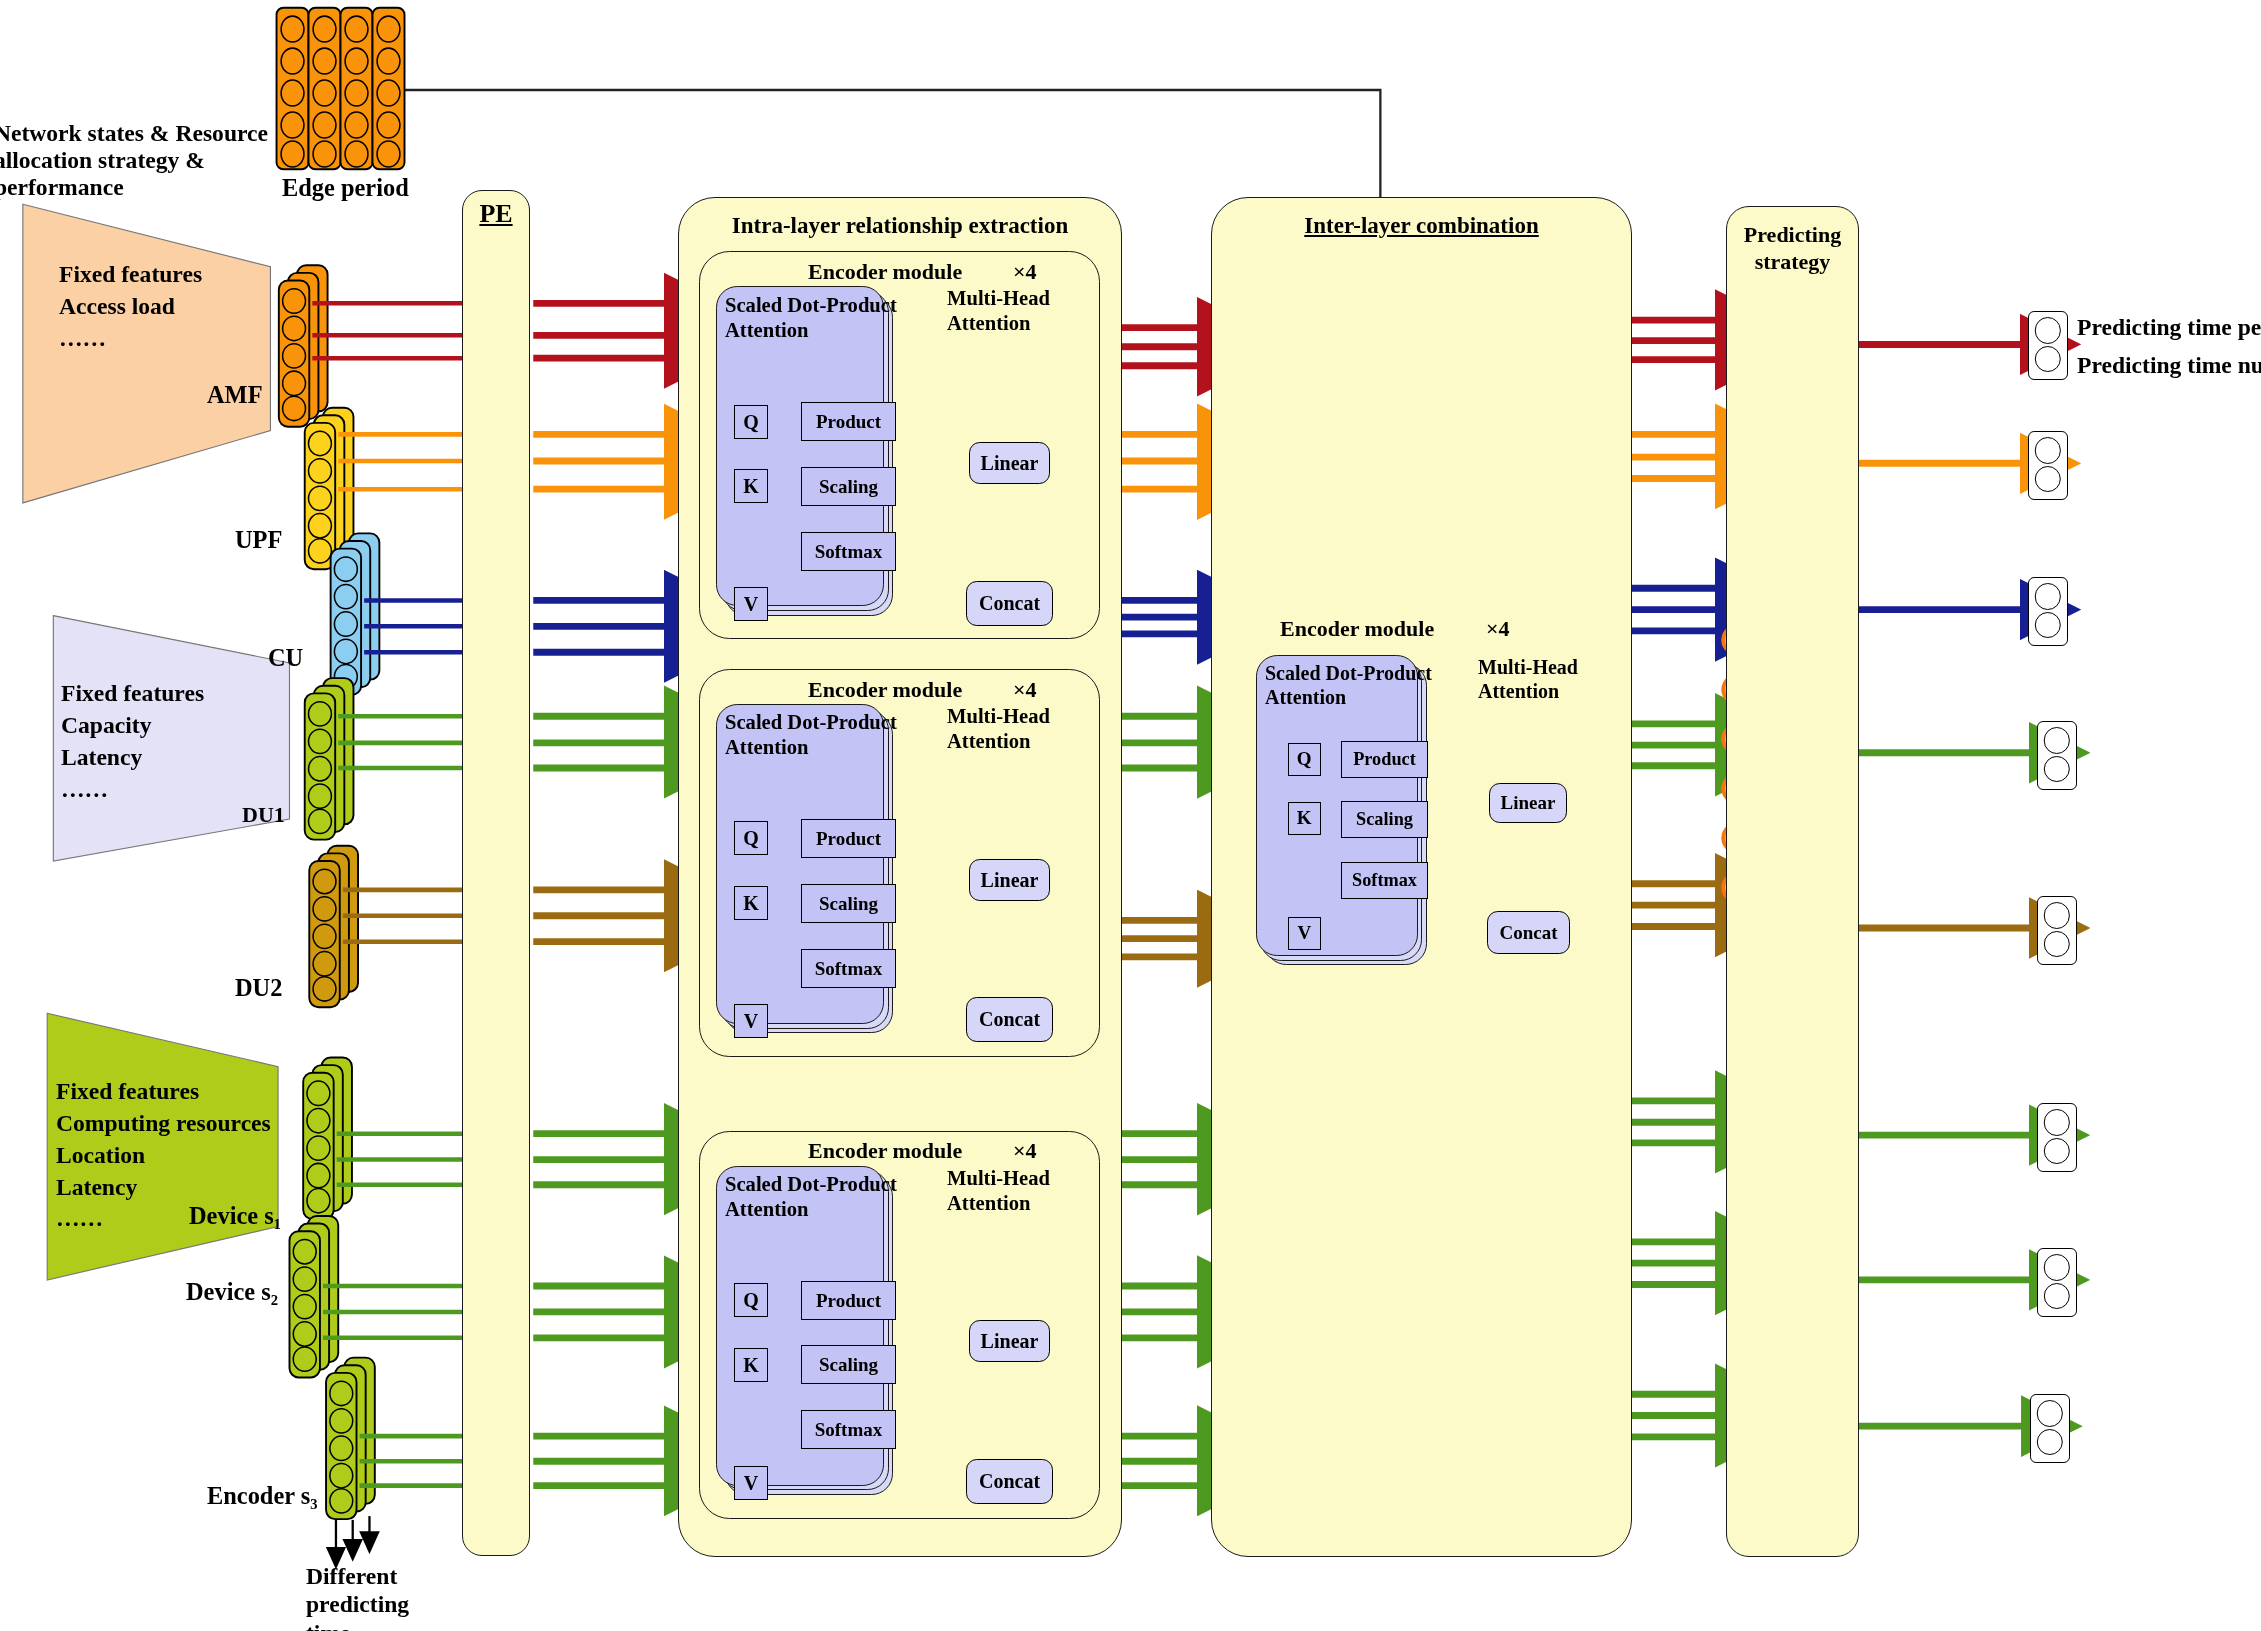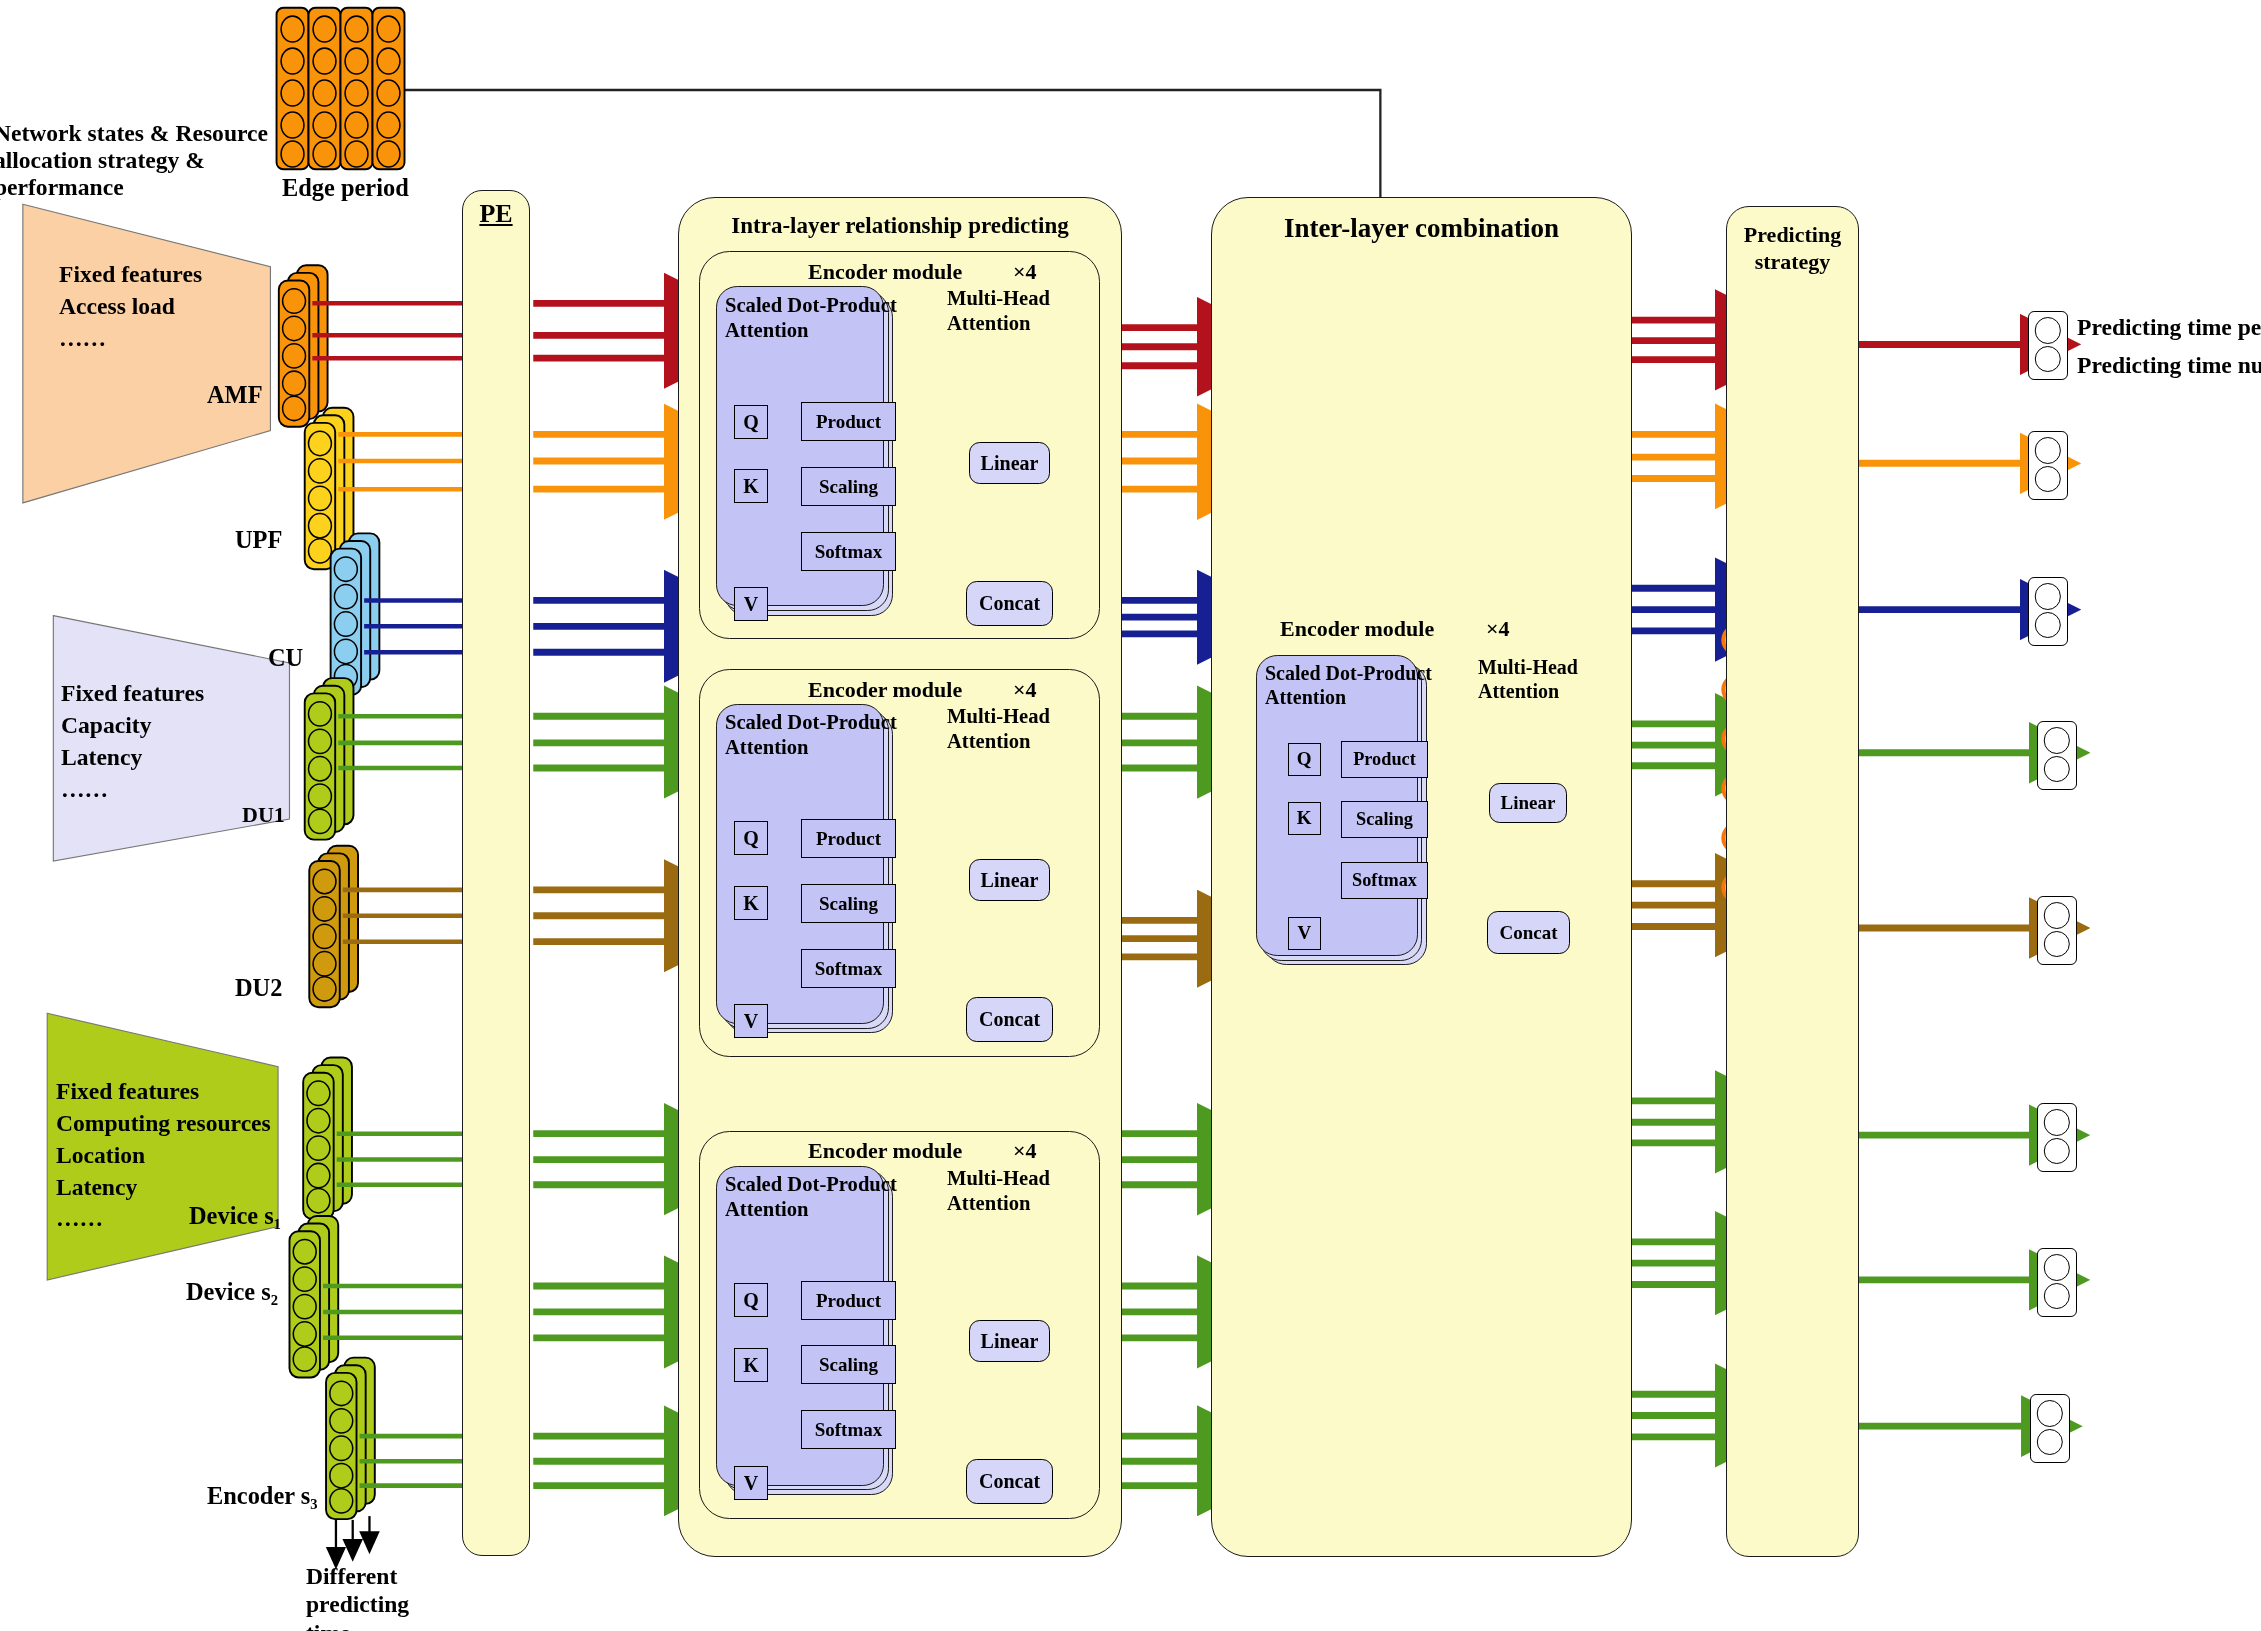--- a/index.html
+++ b/index.html
@@ -529,25 +529,25 @@
           <ellipse cx="2380" cy="1228" rx="28" ry="22"></ellipse>
       </g>
     </g>
   </svg>
 
   <div class="panel" style="left:462px;top:190px;width:66px;height:1364px;border-radius:20px;">
     <div class="panel-title" style="top:7.6px;font-size:26px;text-decoration:underline;">PE</div>
   </div>
 
   <div class="panel" style="left:678px;top:197px;width:442px;height:1358px;">
-    <div class="panel-title" style="top:15.2px;font-size:23px;">Intra-layer relationship predicting</div>
+    <div class="panel-title" style="top:15.2px;font-size:23px;">Intra-layer relationship extraction</div>
   </div>
 
   <div class="panel" style="left:1211px;top:197px;width:419px;height:1358px;">
-    <div class="panel-title" style="top:15.2px;font-size:27px;">Inter-layer combination</div>
+    <div class="panel-title" style="top:15.2px;font-size:23px;text-decoration:underline;">Inter-layer combination</div>
   </div>
 
   <div class="panel" style="left:1726px;top:206px;width:131px;height:1349px;border-radius:23px;">
     <div class="panel-title" style="top:13.7px;font-size:22px;white-space:pre-line;line-height:1.25;">Predicting
 strategy</div>
   </div>
 
   <div>
     <div class="encbox" style="left:699px;top:251px;width:399px;height:386px;"></div>
     <div class="lbl" style="left:808px;top:259px;font-size:22px;">Encoder module</div>

